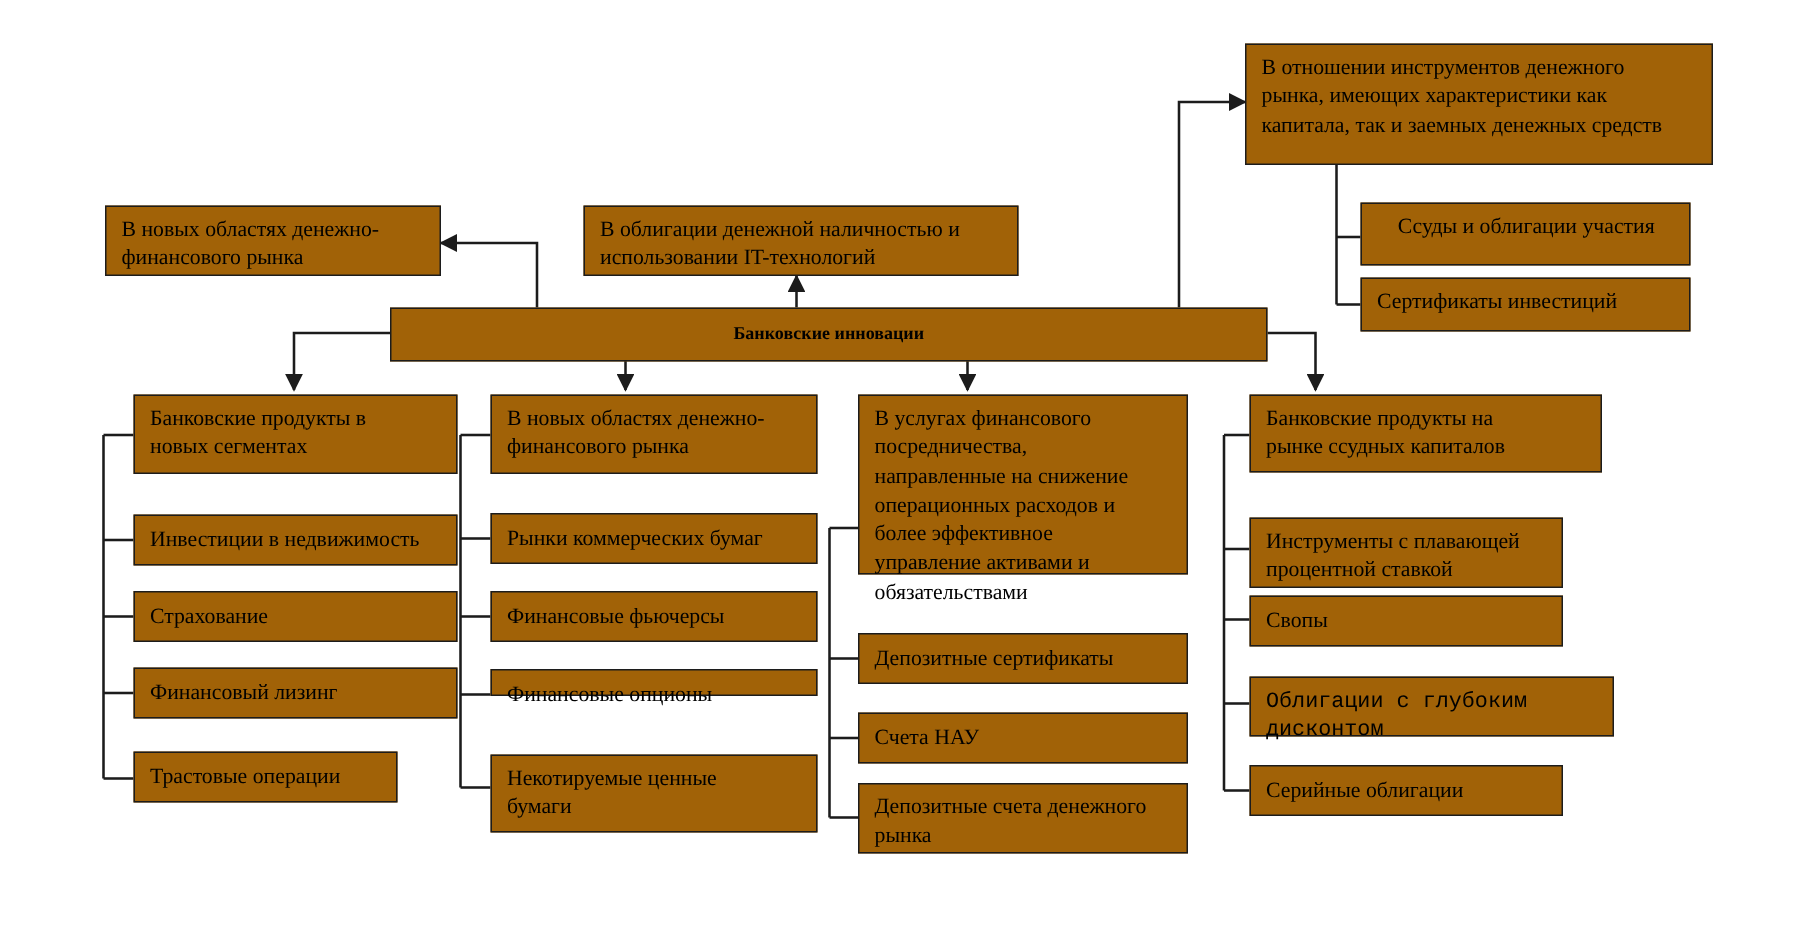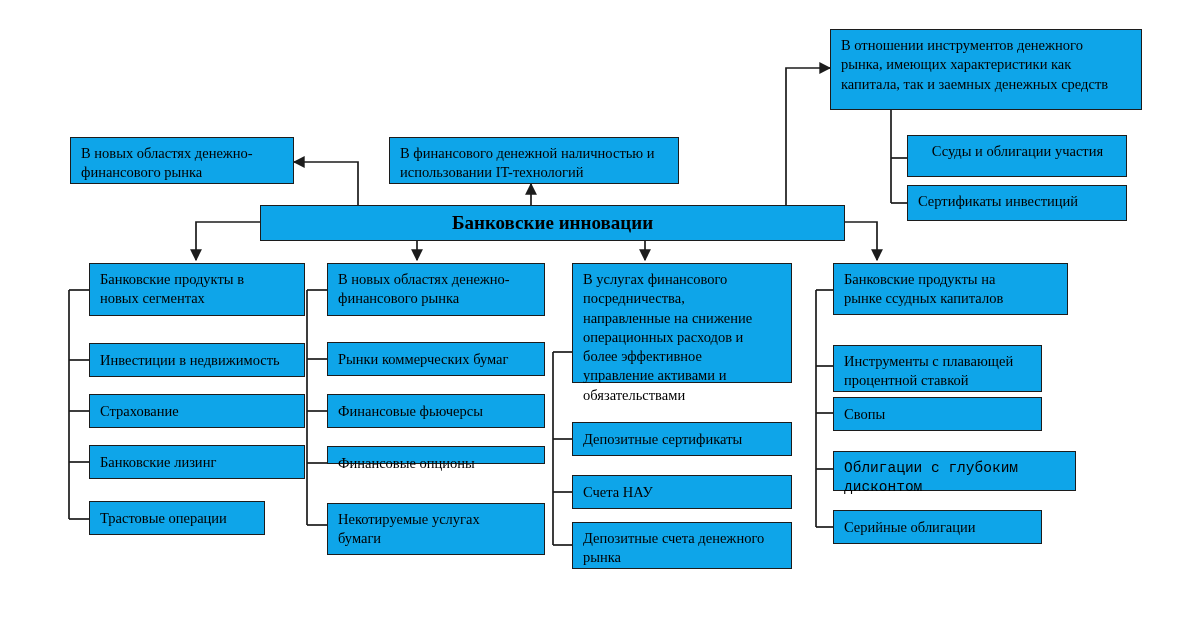--- a/index.html
+++ b/index.html
@@ -21,31 +21,31 @@
     left: 0;
     top: 0;
     width: 1200px;
     height: 622px;
     pointer-events: none;
   }
   .node {
     position: absolute;
     box-sizing: border-box;
     border: 1.4px solid #1c1c1c;
-    background: #0ea5e9;
+    background: #a16207;
     color: #000000;
     font-size: 14.5px;
     line-height: 1.33;
     padding: 6px 9px 6px 10px;
     z-index: 3;
   }
   .node.center {
     text-align: center;
     font-weight: 700;
-    font-size: 19px;
+    font-size: 12px;
     display: flex;
     align-items: center;
     justify-content: center;
     padding: 0;
   }
   .node.tight {
     padding-top: 7px;
   }
   .node .txt {
     display: block;
@@ -111,21 +111,21 @@
       <path d="M 816 527 L 833 527"></path>
     </g>
   </svg>
 
   <div class="node" style="left:70px; top:137px; width:224px; height:47px;">
     <span class="txt">В новых областях денежно-
 финансового рынка</span>
   </div>
 
   <div class="node" style="left:389px; top:137px; width:290px; height:47px;">
-    <span class="txt">В финансового денежной наличностью и
+    <span class="txt">В облигации денежной наличностью и
 использовании IT-технологий</span>
   </div>
 
   <div class="node" style="left:830px; top:29px; width:312px; height:81px;">
     <span class="txt">В отношении инструментов денежного
 рынка, имеющих характеристики как
 капитала, так и заемных денежных средств</span>
   </div>
 
   <div class="node" style="left:907px; top:135px; width:220px; height:42px;text-align:center;">
@@ -144,41 +144,41 @@
     <span class="txt">Банковские продукты в
 новых сегментах</span>
   </div>
   <div class="node tight" style="left:89px; top:343px; width:216px; height:34px;">
     <span class="txt">Инвестиции в недвижимость</span>
   </div>
   <div class="node tight" style="left:89px; top:394px; width:216px; height:34px;">
     <span class="txt">Страхование</span>
   </div>
   <div class="node tight" style="left:89px; top:445px; width:216px; height:34px;">
-    <span class="txt">Банковские лизинг</span>
+    <span class="txt">Финансовый лизинг</span>
   </div>
   <div class="node tight" style="left:89px; top:501px; width:176px; height:34px;">
     <span class="txt">Трастовые операции</span>
   </div>
 
   <div class="node" style="left:327px; top:263px; width:218px; height:53px;">
     <span class="txt">В новых областях денежно-
 финансового рынка</span>
   </div>
   <div class="node tight" style="left:327px; top:342px; width:218px; height:34px;">
     <span class="txt">Рынки коммерческих бумаг</span>
   </div>
   <div class="node tight" style="left:327px; top:394px; width:218px; height:34px;">
     <span class="txt">Финансовые фьючерсы</span>
   </div>
   <div class="node tight" style="left:327px; top:446px; width:218px; height:18px;">
     <span class="txt">Финансовые опционы</span>
   </div>
   <div class="node" style="left:327px; top:503px; width:218px; height:52px;">
-    <span class="txt">Некотируемые услугах
+    <span class="txt">Некотируемые ценные
 бумаги</span>
   </div>
 
   <div class="node" style="left:572px; top:263px; width:220px; height:120px;">
     <span class="txt">В  услугах финансового
 посредничества,
 направленные на снижение
 операционных расходов и
 более эффективное
 управление активами и

